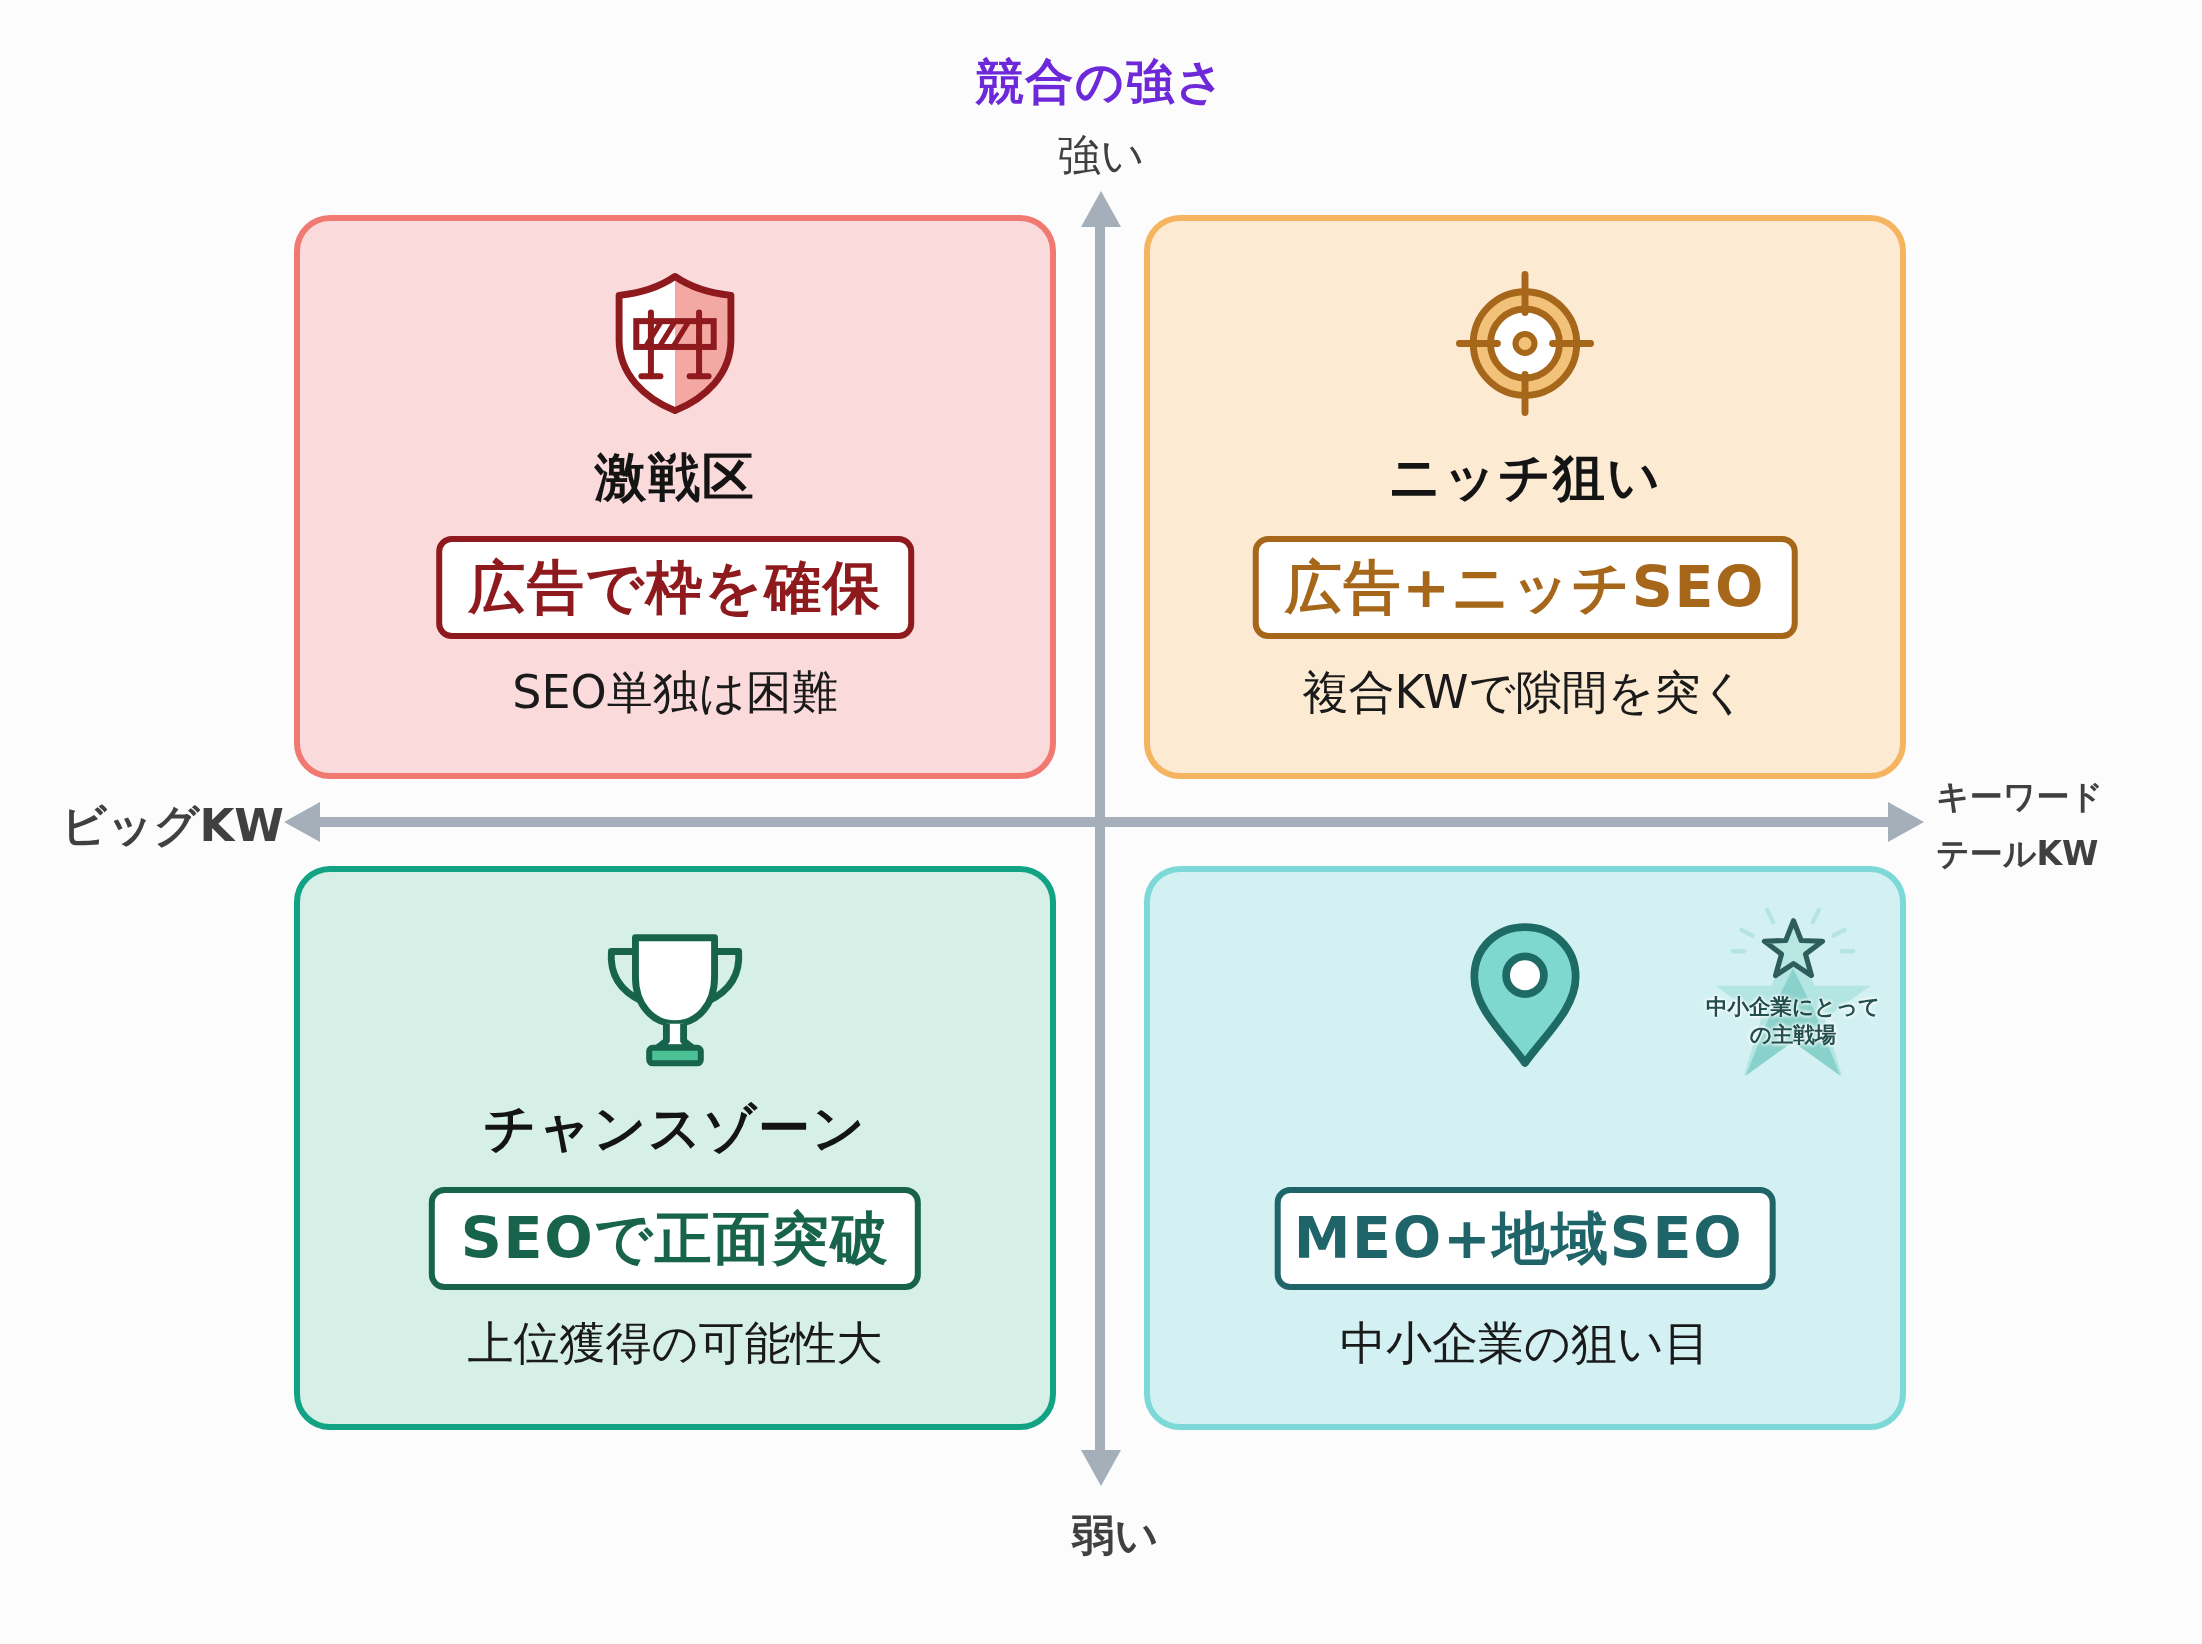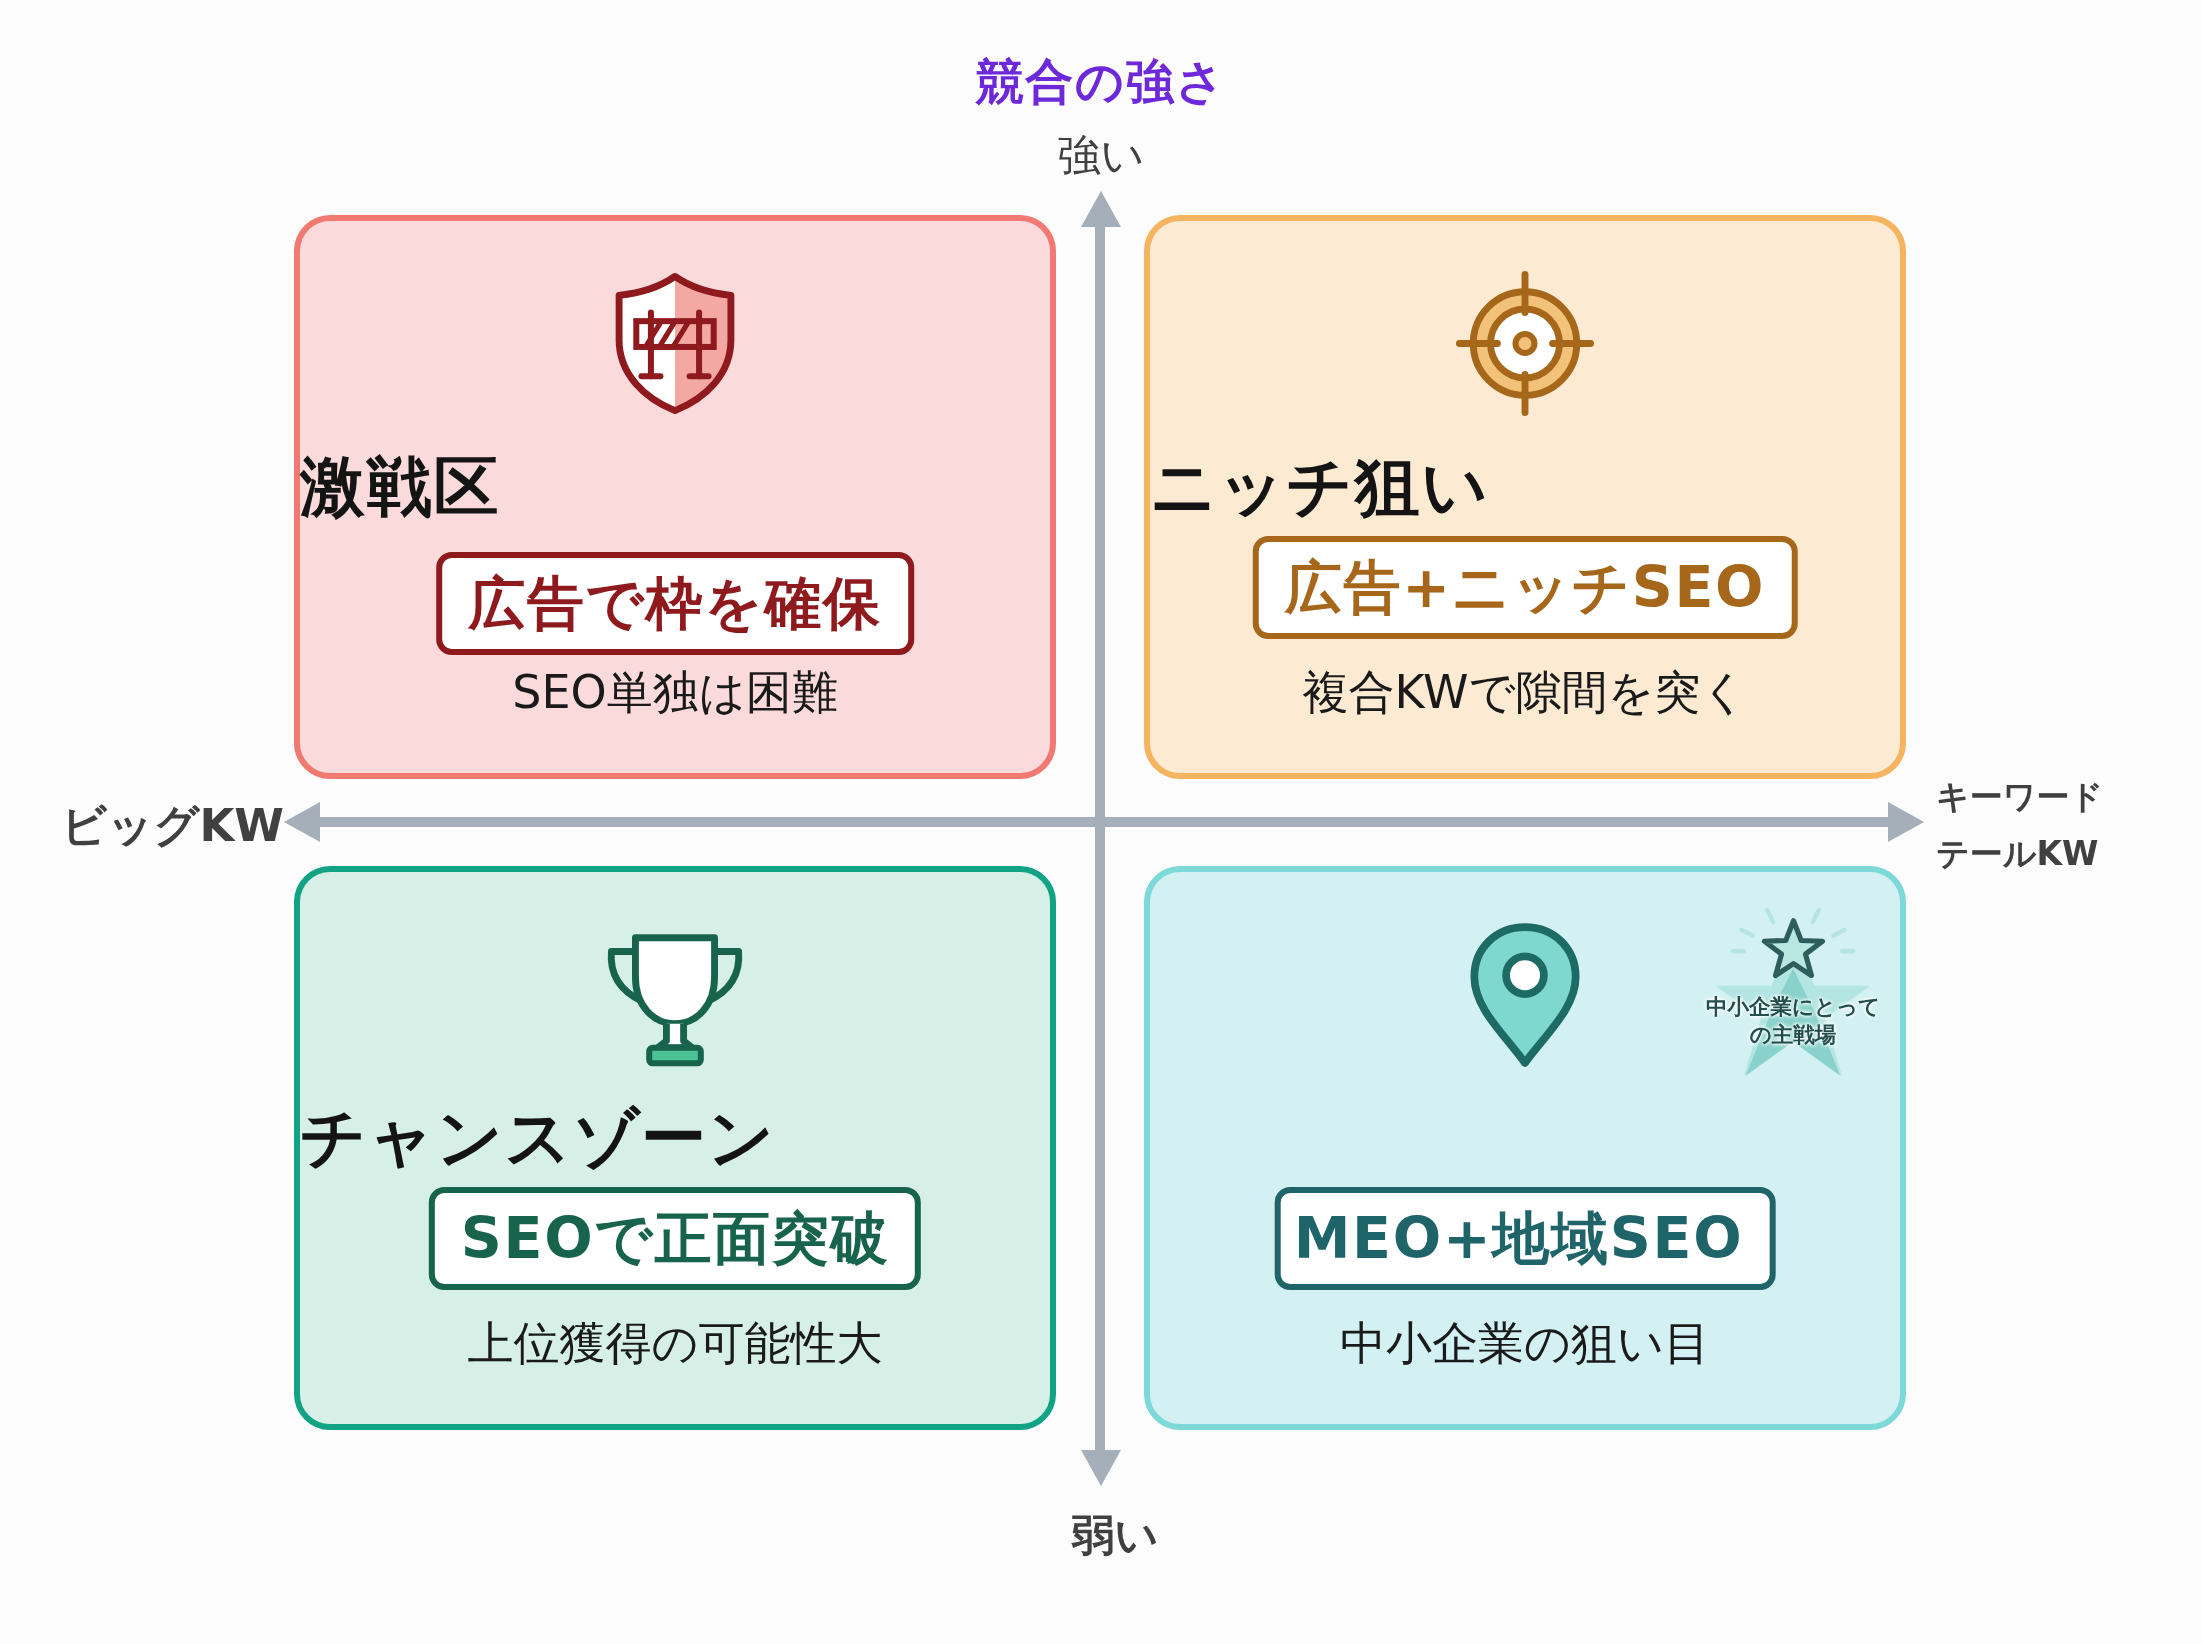--- a/index.html
+++ b/index.html
@@ -36,30 +36,30 @@
     width:749px; height:550px; border-radius:36px; border:6.9px solid; box-sizing:border-box;
     width:762px; height:564px;
   }
   .q1 { left:294px; top:215px; background:#FADADA; border-color:#F07A72; }
   .q2 { left:1144px; top:215px; background:#FCEAD3; border-color:#F5B560; }
   .q3 { left:294px; top:866px; background:#D6F0E8; border-color:#12A385; }
   .q4 { left:1144px; top:866px; background:#D3F1F3; border-color:#7DD8D8; }
 
   .q-icon { position:absolute; left:50%; transform:translateX(-50%); top:50px; }
   .q-title {
-    position:absolute; left:0; right:0; top:222px; text-align:left;
-    font-size:65px; font-weight:bold; color:#141414; letter-spacing:1.7px;
+    position:absolute; left:0; right:0; top:222px; text-align:center;
+    font-size:52px; font-weight:bold; color:#141414; letter-spacing:1.7px;
   }
   .q-tag {
     position:absolute; left:50%; transform:translateX(-50%); top:315px;
     background:#FFFFFF; border:6px solid; border-radius:15.5px;
     padding:6.9px 26px; white-space:nowrap;
     font-size:57px; font-weight:bold; letter-spacing:1.7px; line-height:77px;
   }
-  .q1 .q-tag { border-color:#8E1A1D; color:#8E1A1D;margin-top:16px; }
+  .q1 .q-tag { border-color:#8E1A1D; color:#8E1A1D; }
   .q2 .q-tag { border-color:#A6671B; color:#A6671B; }
   .q3 .q-tag { border-color:#17634B; color:#17634B; }
   .q4 .q-tag { border-color:#1F6468; color:#1F6468;padding-left:13px; }
   .q-sub {
     position:absolute; left:0; right:0; top:441px; text-align:center;
     font-size:46px; color:#1A1A1A;
   }
   .badge { position:absolute; left:544px; top:19px; width:198px; height:198px; }
   .badge-text {
     position:absolute; left:0; right:0; top:102px; text-align:center;

